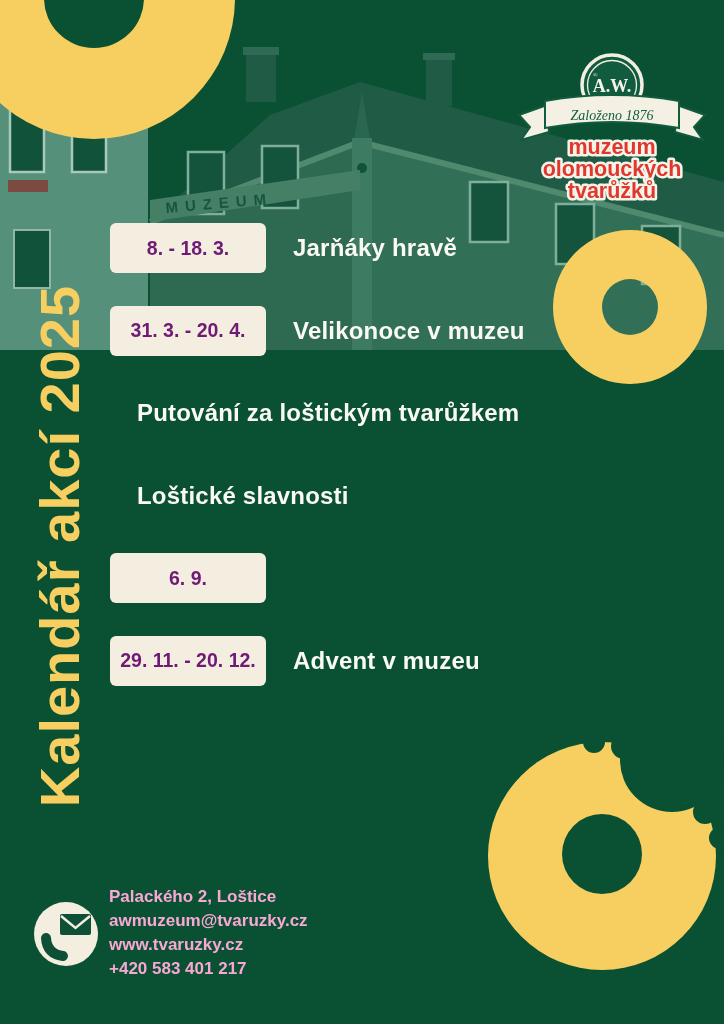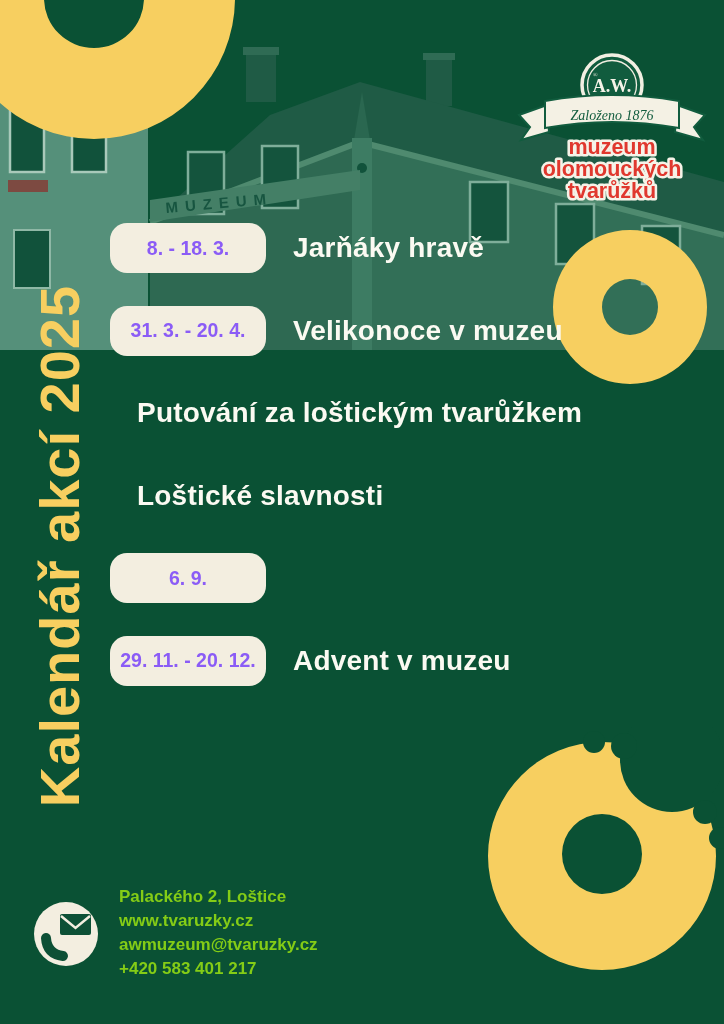--- a/index.html
+++ b/index.html
@@ -24,32 +24,32 @@
     color:#f7cf60;font-size:56px;font-weight:bold;letter-spacing:1px;
     text-align:center;line-height:70px;white-space:nowrap;z-index:4;
   }
   
   .events{
     position:absolute;left:110px;top:223px;z-index:4;
     display:flex;flex-direction:column;gap:32.6px;
   }
   .event-row{display:flex;align-items:center;height:50px;}
   .date-badge{
-    flex:none;width:156px;height:50px;border-radius:17px;background:#f3eee0;
-    color:#8b5cf6;font-weight:bold;font-size:19.5px;
+    flex:none;width:156px;height:50px;border-radius:6px;background:#f3eee0;
+    color:#701a75;font-weight:bold;font-size:19.5px;
     display:flex;align-items:center;justify-content:center;white-space:nowrap;
   }
   .event-name{
-    margin-left:27px;color:#fbfaf2;font-weight:bold;font-size:28px;
+    margin-left:27px;color:#fbfaf2;font-weight:bold;font-size:24px;
     letter-spacing:0.2px;white-space:nowrap;
   }
   
   .contact{position:absolute;left:33px;top:885px;z-index:4;display:flex;}
   .contact-icon{width:66px;height:66px;margin-top:16px;}
-  .contact-lines{margin-left:20px;color:#84cc16;font-weight:bold;font-size:17px;line-height:24px;}
+  .contact-lines{margin-left:10px;color:#f9a8d4;font-weight:bold;font-size:17px;line-height:24px;}
   .contact-lines div{white-space:nowrap;}
 </style>
 </head>
 <body>
 
 <div class="poster">
 
   <svg class="photo-band" viewBox="0 0 724 350" width="724" height="350">
 
     <rect x="0" y="84" width="148" height="266" fill="#55907a"></rect>
@@ -159,19 +159,19 @@
 
   <div class="contact">
     <svg class="contact-icon" width="66" height="66" viewBox="0 0 66 66">
       <circle cx="33" cy="33" r="32" fill="#f3eee0"></circle>
       <rect x="27" y="13" width="31" height="21" rx="2" fill="#0d5036"></rect>
       <polyline points="28,15 42.5,27 57,15" fill="none" stroke="#f3eee0" stroke-width="2.5"></polyline>
       <path d="M13,37 Q14,53 30,55" fill="none" stroke="#0d5036" stroke-width="10" stroke-linecap="round"></path>
     </svg>
     <div class="contact-lines">
       <div>Palackého 2, Loštice</div>
+      <div>awmuzeum@tvaruzky.cz</div>
       <div>www.tvaruzky.cz</div>
-      <div>awmuzeum@tvaruzky.cz</div>
       <div>+420 583 401 217</div>
     </div>
   </div>
 
 </div>
 
 </body></html>

